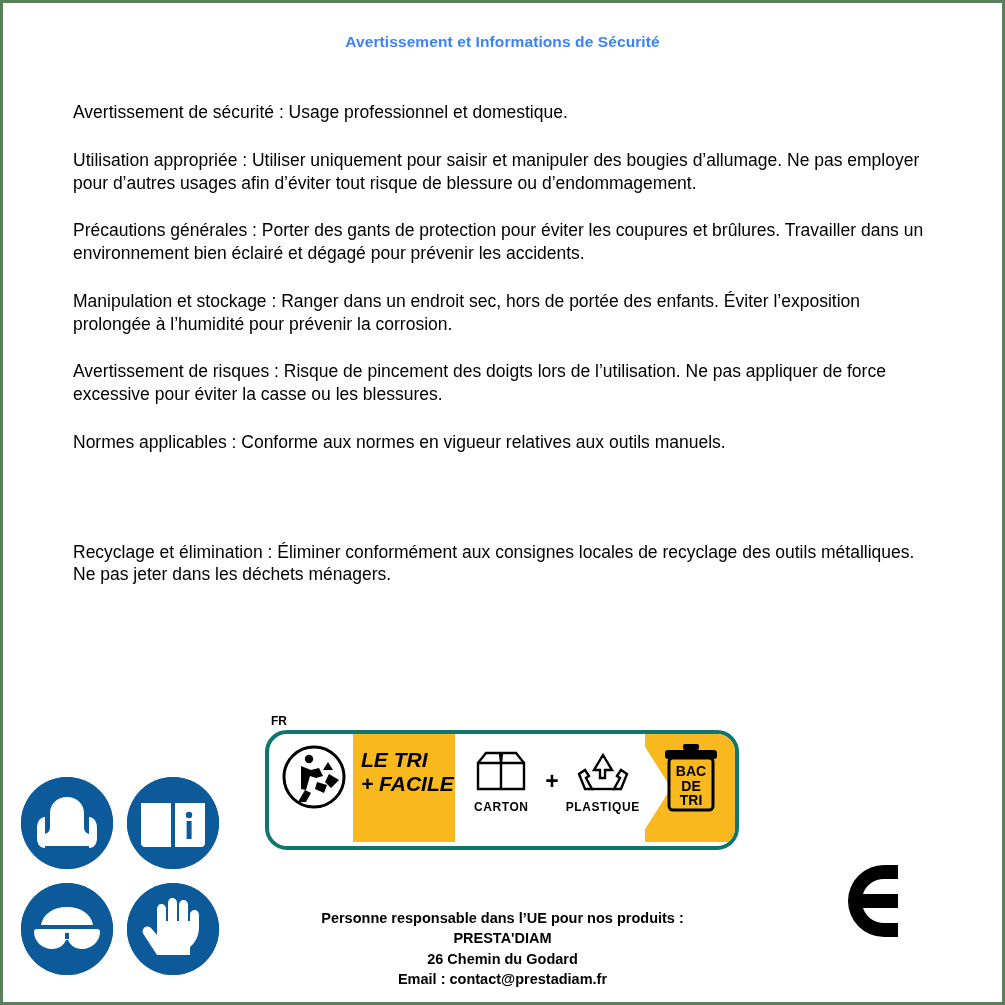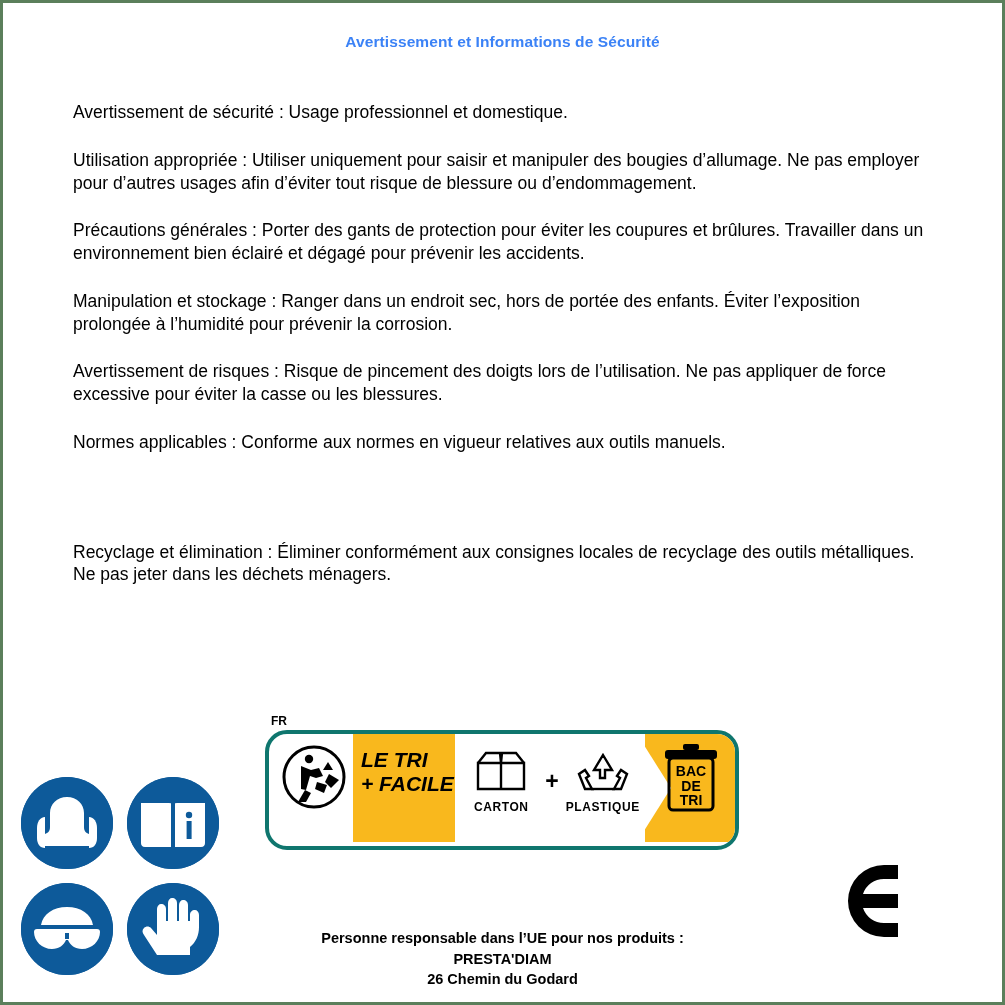--- a/index.html
+++ b/index.html
@@ -346,15 +346,16 @@
       <path d="M56 10 a36 36 0 1 0 0 72 a36 36 0 0 1 0 -72z" fill="#000"></path>
       <path d="M56 24 a22 22 0 1 1 0 44 a22 22 0 1 0 0 -44z" fill="#fff"></path>
       <path d="M92 10 a36 36 0 1 0 0 72 h14 v-14 h-14 a22 22 0 0 1 -21 -15 h35 v-14 h-35 a22 22 0 0 1 21 -15 h14 v-14z" fill="#000"></path>
     </svg>
   </div>
 
   <div class="responsible">
     <div class="line-ue">Personne responsable dans l’UE pour nos produits :</div>
     <div>PRESTA'DIAM</div>
     <div>26 Chemin du Godard</div>
+    <div>Email : contact@prestadiam.fr</div>
   </div>
 
 </div>
 
 </body></html>

